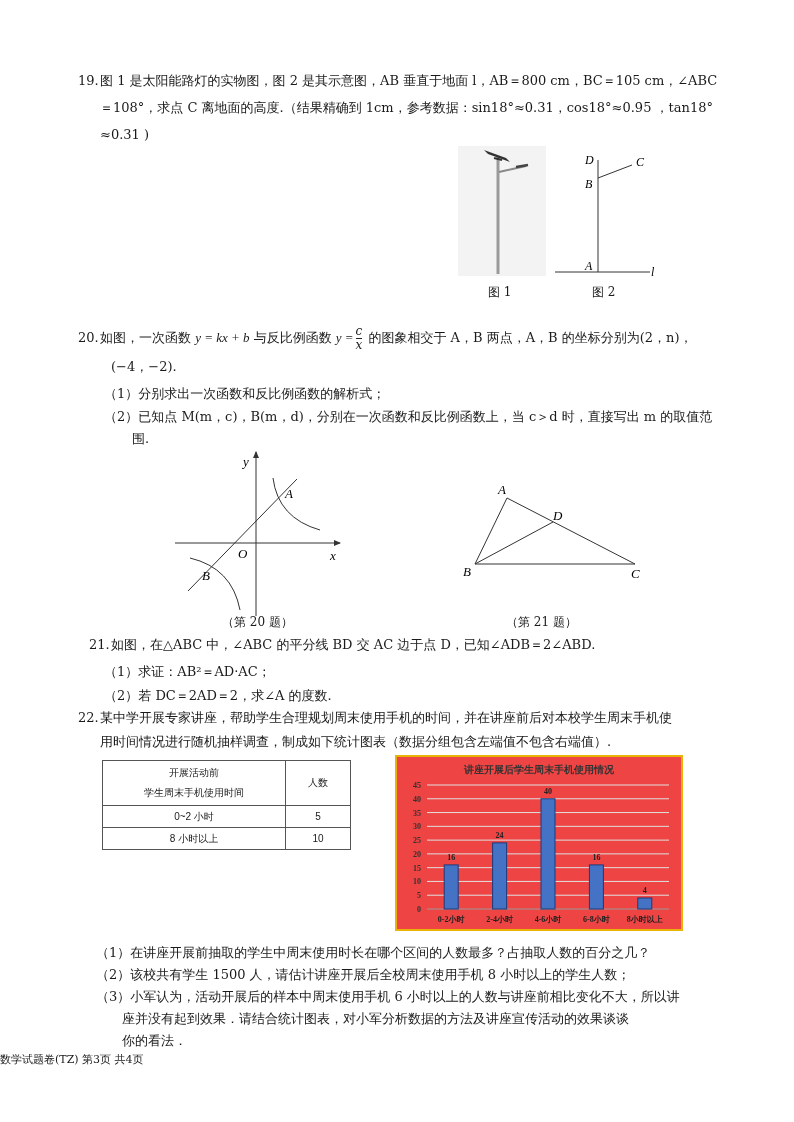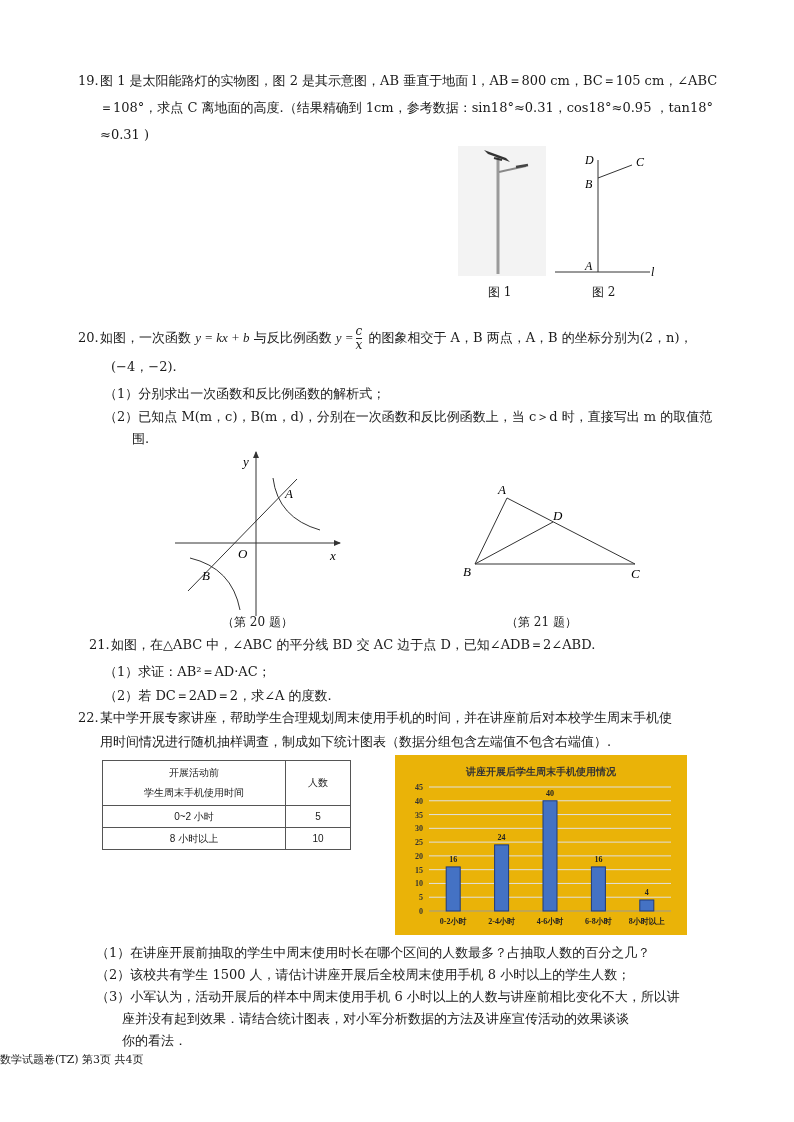--- a/index.html
+++ b/index.html
@@ -18,21 +18,21 @@
     position: absolute; left: 102px; top: 760px; border-collapse: collapse;
     font-size: 10px; font-family: Liberation Sans, sans-serif;
   }
   table.data td, table.data th {
     border: 1px solid #555; text-align: center; font-weight: normal;
     padding: 0; height: 21px;
   }
   table.data th { height: 44px; line-height: 20px; }
   .chart-box {
     position: absolute; left: 395px; top: 755px; width: 284px; height: 172px;
-    border: 4px solid #eab308; background: #eab308;
+    border: 2px solid #eab308; background: #ef4444;
   }
   .footer { position: absolute; top: 1052px; left: 0; width: 794px; text-align: left; font-size: 11px; }
 </style>
 </head>
 <body>
 
 <div class="line" style="left:78px; top:72px;">
   <span class="qnum">19.</span><span>图 1 是太阳能路灯的实物图，图 2 是其示意图，AB 垂直于地面 l，AB＝800 cm，BC＝105 cm，∠ABC</span>
 </div>
 <div class="line" style="left:100px; top:99px;">＝108°，求点 C 离地面的高度.（结果精确到 1cm，参考数据：sin18°≈0.31，cos18°≈0.95 ，tan18°</div>

